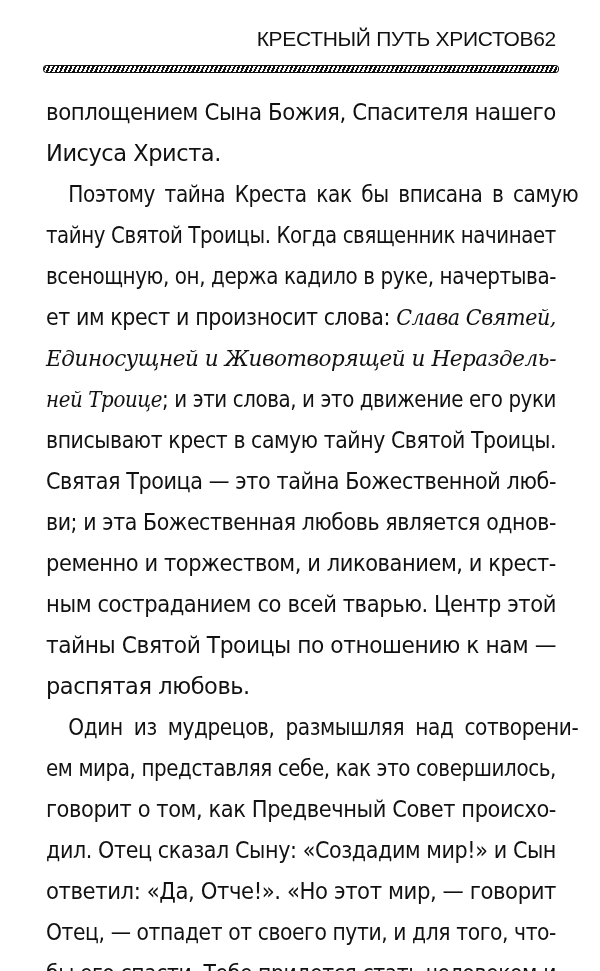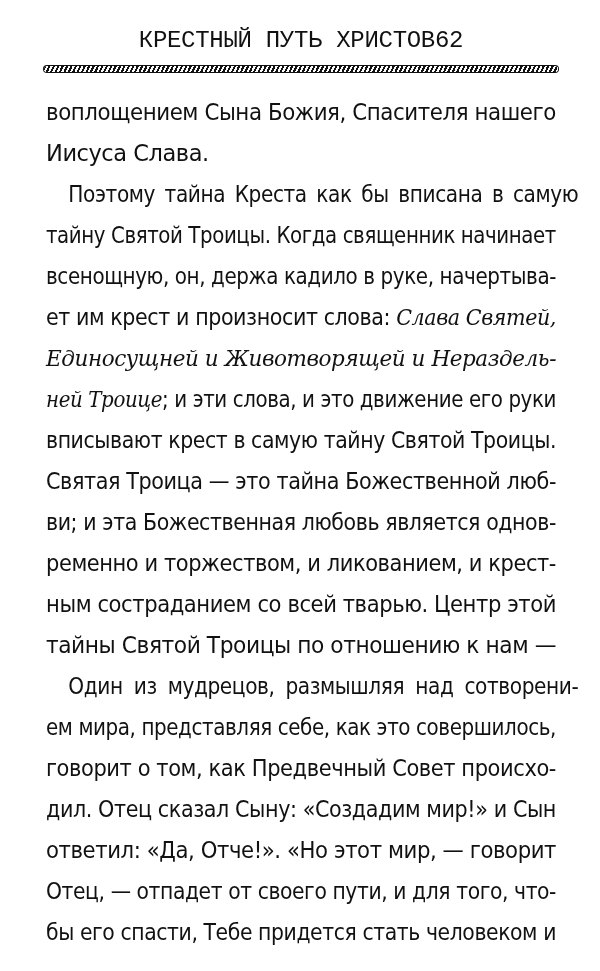--- a/index.html
+++ b/index.html
@@ -21,25 +21,25 @@
       top: 0;
       width: 510px;
     }
     .running-head {
       position: absolute;
       top: 27px;
       left: 0;
       width: 510px;
       height: 30px;
       display: flex;
-      justify-content: center;
+      justify-content: flex-end;
       align-items: baseline;
-      font-size: 24px;
+      font-size: 21px;
       letter-spacing: -0.3px;
-      font-family: Liberation Mono, monospace;
+      font-family: Liberation Sans, sans-serif;
     }
     .rope-rule {
       position: absolute;
       top: 66px;
       left: -2px;
       width: 514px;
       height: 6px;
       border-radius: 3px;
       background:
         repeating-linear-gradient(115deg, #111 0px, #111 2px, #fff 2px, #fff 4px);
@@ -79,33 +79,34 @@
 
 <div class="page">
   <div class="running-head">
     <span>КРЕСТНЫЙ ПУТЬ ХРИСТОВ</span>
     <span>62</span>
   </div>
   <div class="rope-rule"></div>
 
   <div class="body-text" id="body-text">
       <div class="line" style="transform: scaleX(0.9497); width: 537.031px;"><span>воплощением Сына Божия, Спасителя нашего</span></div>
-      <div class="line last"><span>Иисуса Слава.</span></div>
+      <div class="line last"><span>Иисуса Христа.</span></div>
       <div class="line indent" style="transform: scaleX(0.8935); width: 570.793px;"><span>Поэтому тайна Креста как бы вписана в самую</span></div>
       <div class="line" style="transform: scaleX(0.8788); width: 580.312px;"><span>тайну Святой Троицы. Когда священник начинает</span></div>
       <div class="line" style="transform: scaleX(0.8855); width: 575.953px;"><span>всенощную, он, держа кадило в руке, начертыва-</span></div>
       <div class="line" style="transform: scaleX(0.9169); width: 556.234px;"><span>ет им крест и произносит слова: </span><span class="it">Слава Святей,</span></div>
       <div class="line" style="transform: scaleX(0.9565); width: 533.188px;"><span class="it">Единосущней и Животворящей и Нераздель-</span></div>
       <div class="line" style="transform: scaleX(0.8813); width: 578.688px;"><span class="it">ней Троице</span><span>; и эти слова, и это движение его руки</span></div>
       <div class="line" style="transform: scaleX(0.9091); width: 560.984px;"><span>вписывают крест в самую тайну Святой Троицы.</span></div>
       <div class="line" style="transform: scaleX(0.9226); width: 552.781px;"><span>Святая Троица — это тайна Божественной люб-</span></div>
       <div class="line" style="transform: scaleX(0.9125); width: 558.875px;"><span>ви; и эта Божественная любовь является однов-</span></div>
       <div class="line" style="transform: scaleX(0.9323); width: 547.031px;"><span>ременно и торжеством, и ликованием, и крест-</span></div>
       <div class="line" style="transform: scaleX(0.9384); width: 543.469px;"><span>ным состраданием со всей тварью. Центр этой</span></div>
       <div class="line" style="transform: scaleX(0.9665); width: 527.656px;"><span>тайны Святой Троицы по отношению к нам —</span></div>
+      <div class="line last"><span>распятая любовь.</span></div>
       <div class="line indent" style="transform: scaleX(0.8944); width: 570.185px;"><span>Один из мудрецов, размышляя над сотворени-</span></div>
       <div class="line" style="transform: scaleX(0.8843); width: 576.719px;"><span>ем мира, представляя себе, как это совершилось,</span></div>
       <div class="line" style="transform: scaleX(0.9337); width: 546.219px;"><span>говорит о том, как Предвечный Совет происхо-</span></div>
       <div class="line" style="transform: scaleX(0.9204); width: 554.094px;"><span>дил. Отец сказал Сыну: «Создадим мир!» и Сын</span></div>
       <div class="line" style="transform: scaleX(0.9434); width: 540.594px;"><span>ответил: «Да, Отче!». «Но этот мир, — говорит</span></div>
       <div class="line" style="transform: scaleX(0.9029); width: 564.875px;"><span>Отец, — отпадет от своего пути, и для того, что-</span></div>
       <div class="line" style="transform: scaleX(0.9061); width: 562.875px;"><span>бы его спасти, Тебе придется стать человеком и</span></div>
     </div>
 </div>
 

